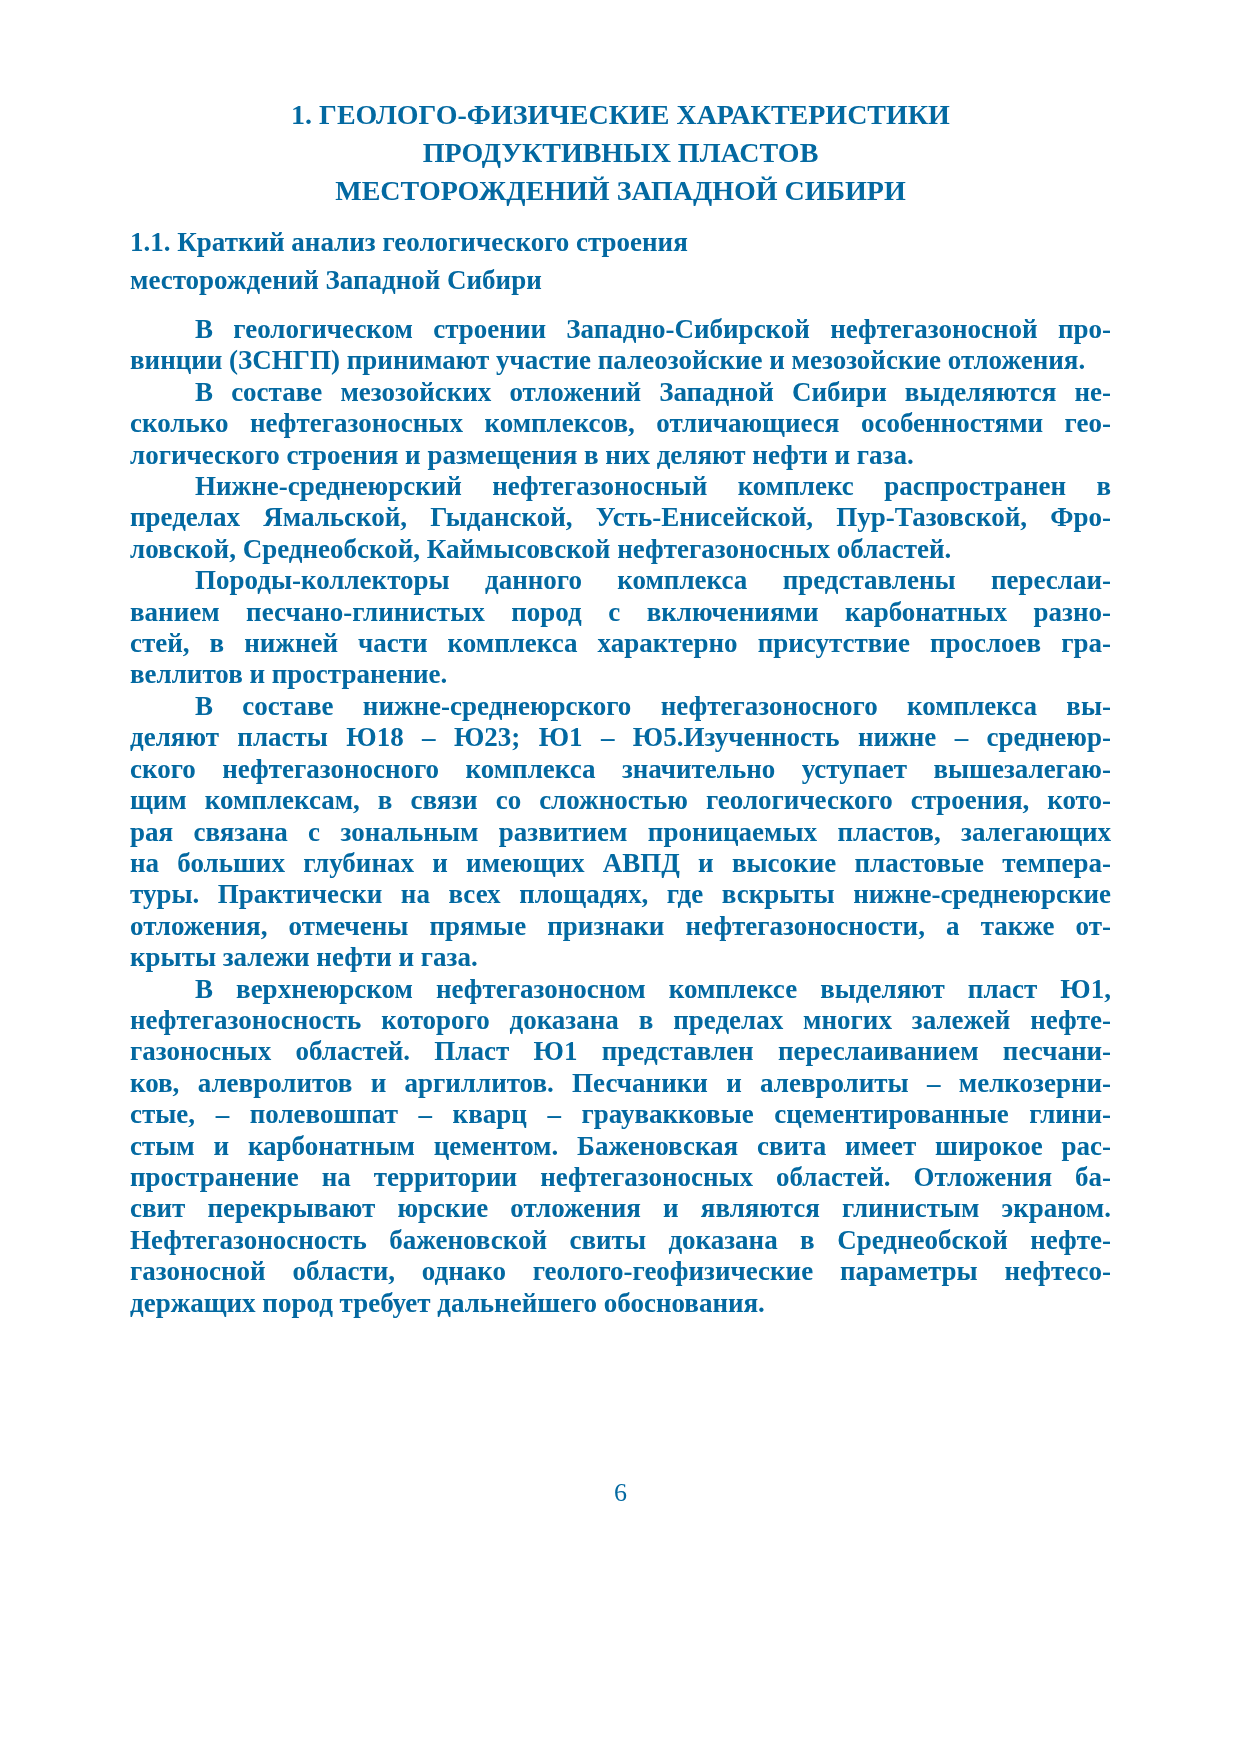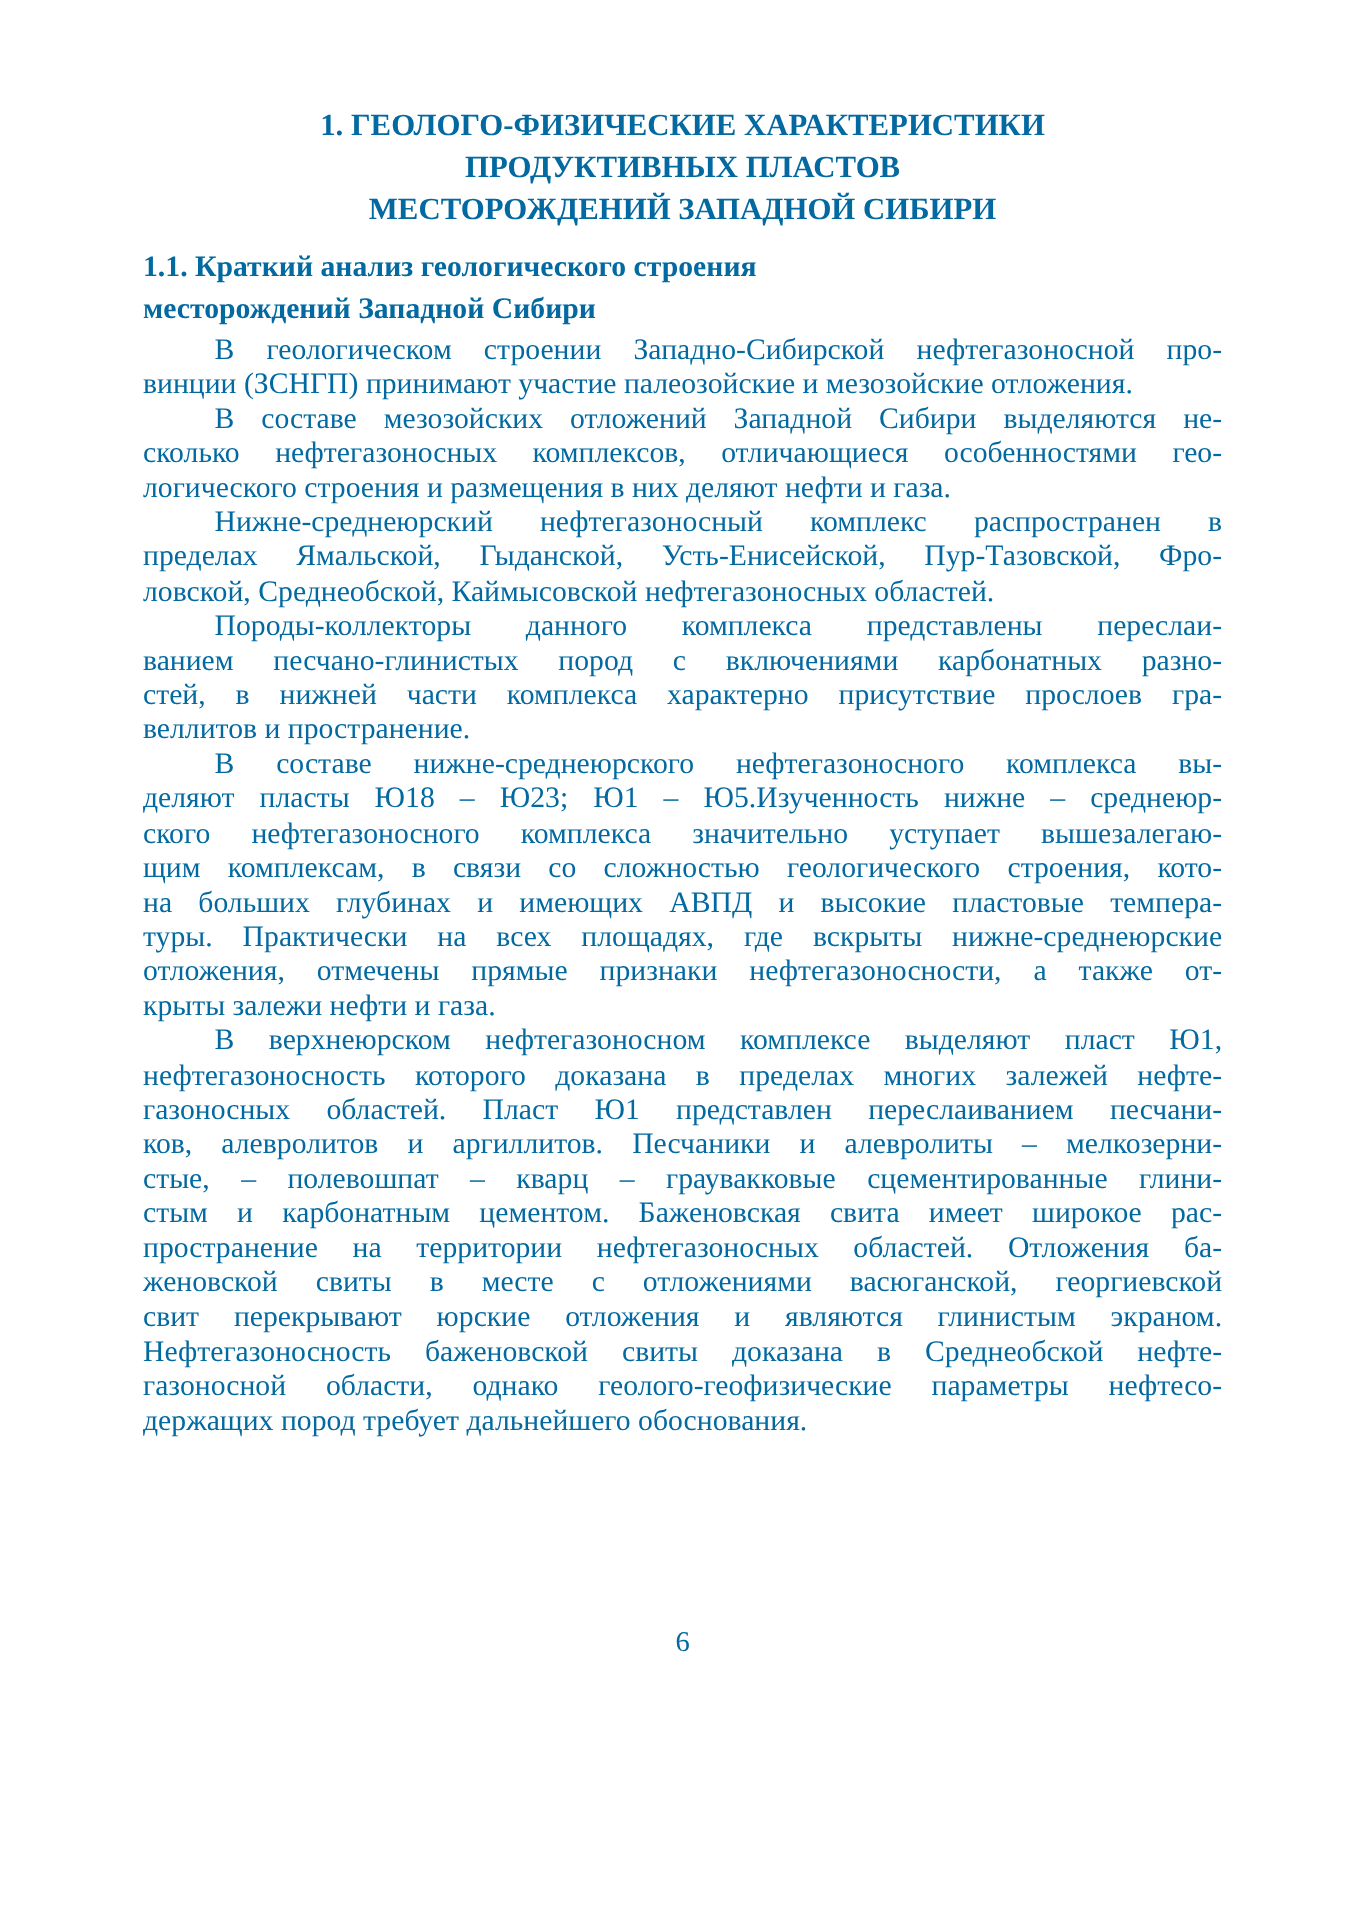--- a/index.html
+++ b/index.html
@@ -30,23 +30,24 @@
     margin: 0;
   }
   .subtitle {
     font-size: 27px;
     font-weight: bold;
     text-align: left;
     line-height: 38px;
     margin: 13px 0 0 0;
   }
   .body-text {
-    margin-top: 3px;
+    margin-top: 15px;
     font-size: 27px;
     line-height: 31.4px;
+    font-weight: bold;
   }
   .paragraph {
     margin: 0;
   }
   .line {
     text-align: justify;
     text-align-last: justify;
     white-space: normal;
   }
   .line.para-last {
@@ -100,34 +101,34 @@
           <div class="line para-first">Породы-коллекторы данного комплекса представлены переслаи-</div>
           <div class="line">ванием песчано-глинистых пород с включениями карбонатных разно-</div>
           <div class="line">стей, в нижней части комплекса характерно присутствие прослоев гра-</div>
           <div class="line para-last">веллитов и пространение.</div>
         </div>
         <div class="paragraph">
           <div class="line para-first">В составе нижне-среднеюрского нефтегазоносного комплекса вы-</div>
           <div class="line">деляют пласты Ю18 – Ю23; Ю1 – Ю5.Изученность нижне – среднеюр-</div>
           <div class="line">ского нефтегазоносного комплекса значительно уступает вышезалегаю-</div>
           <div class="line">щим комплексам, в связи со сложностью геологического строения, кото-</div>
+          <div class="line">рая связана с зональным развитием проницаемых пластов, залегающих</div>
           <div class="line">на больших глубинах и имеющих АВПД и высокие пластовые темпера-</div>
           <div class="line">туры. Практически на всех площадях, где вскрыты нижне-среднеюрские</div>
           <div class="line">отложения, отмечены прямые признаки нефтегазоносности, а также от-</div>
           <div class="line para-last">крыты залежи нефти и газа.</div>
         </div>
         <div class="paragraph">
           <div class="line para-first">В верхнеюрском нефтегазоносном комплексе выделяют пласт Ю1,</div>
           <div class="line">нефтегазоносность которого доказана в пределах многих залежей нефте-</div>
           <div class="line">газоносных областей. Пласт Ю1 представлен переслаиванием песчани-</div>
           <div class="line">ков, алевролитов и аргиллитов. Песчаники и алевролиты – мелкозерни-</div>
           <div class="line">стые, – полевошпат – кварц – граувакковые сцементированные глини-</div>
           <div class="line">стым и карбонатным цементом. Баженовская свита имеет широкое рас-</div>
           <div class="line">пространение на территории нефтегазоносных областей. Отложения ба-</div>
-          <div class="line">женовской свиты в месте с отложениями васюганской, георгиевской</div>
           <div class="line">свит перекрывают юрские отложения и являются глинистым экраном.</div>
           <div class="line">Нефтегазоносность баженовской свиты доказана в Среднеобской нефте-</div>
           <div class="line">газоносной области, однако геолого-геофизические параметры нефтесо-</div>
           <div class="line para-last">держащих пород требует дальнейшего обоснования.</div>
         </div>
       </div>
 
   </div>
 
   <div class="page-number">6</div>

